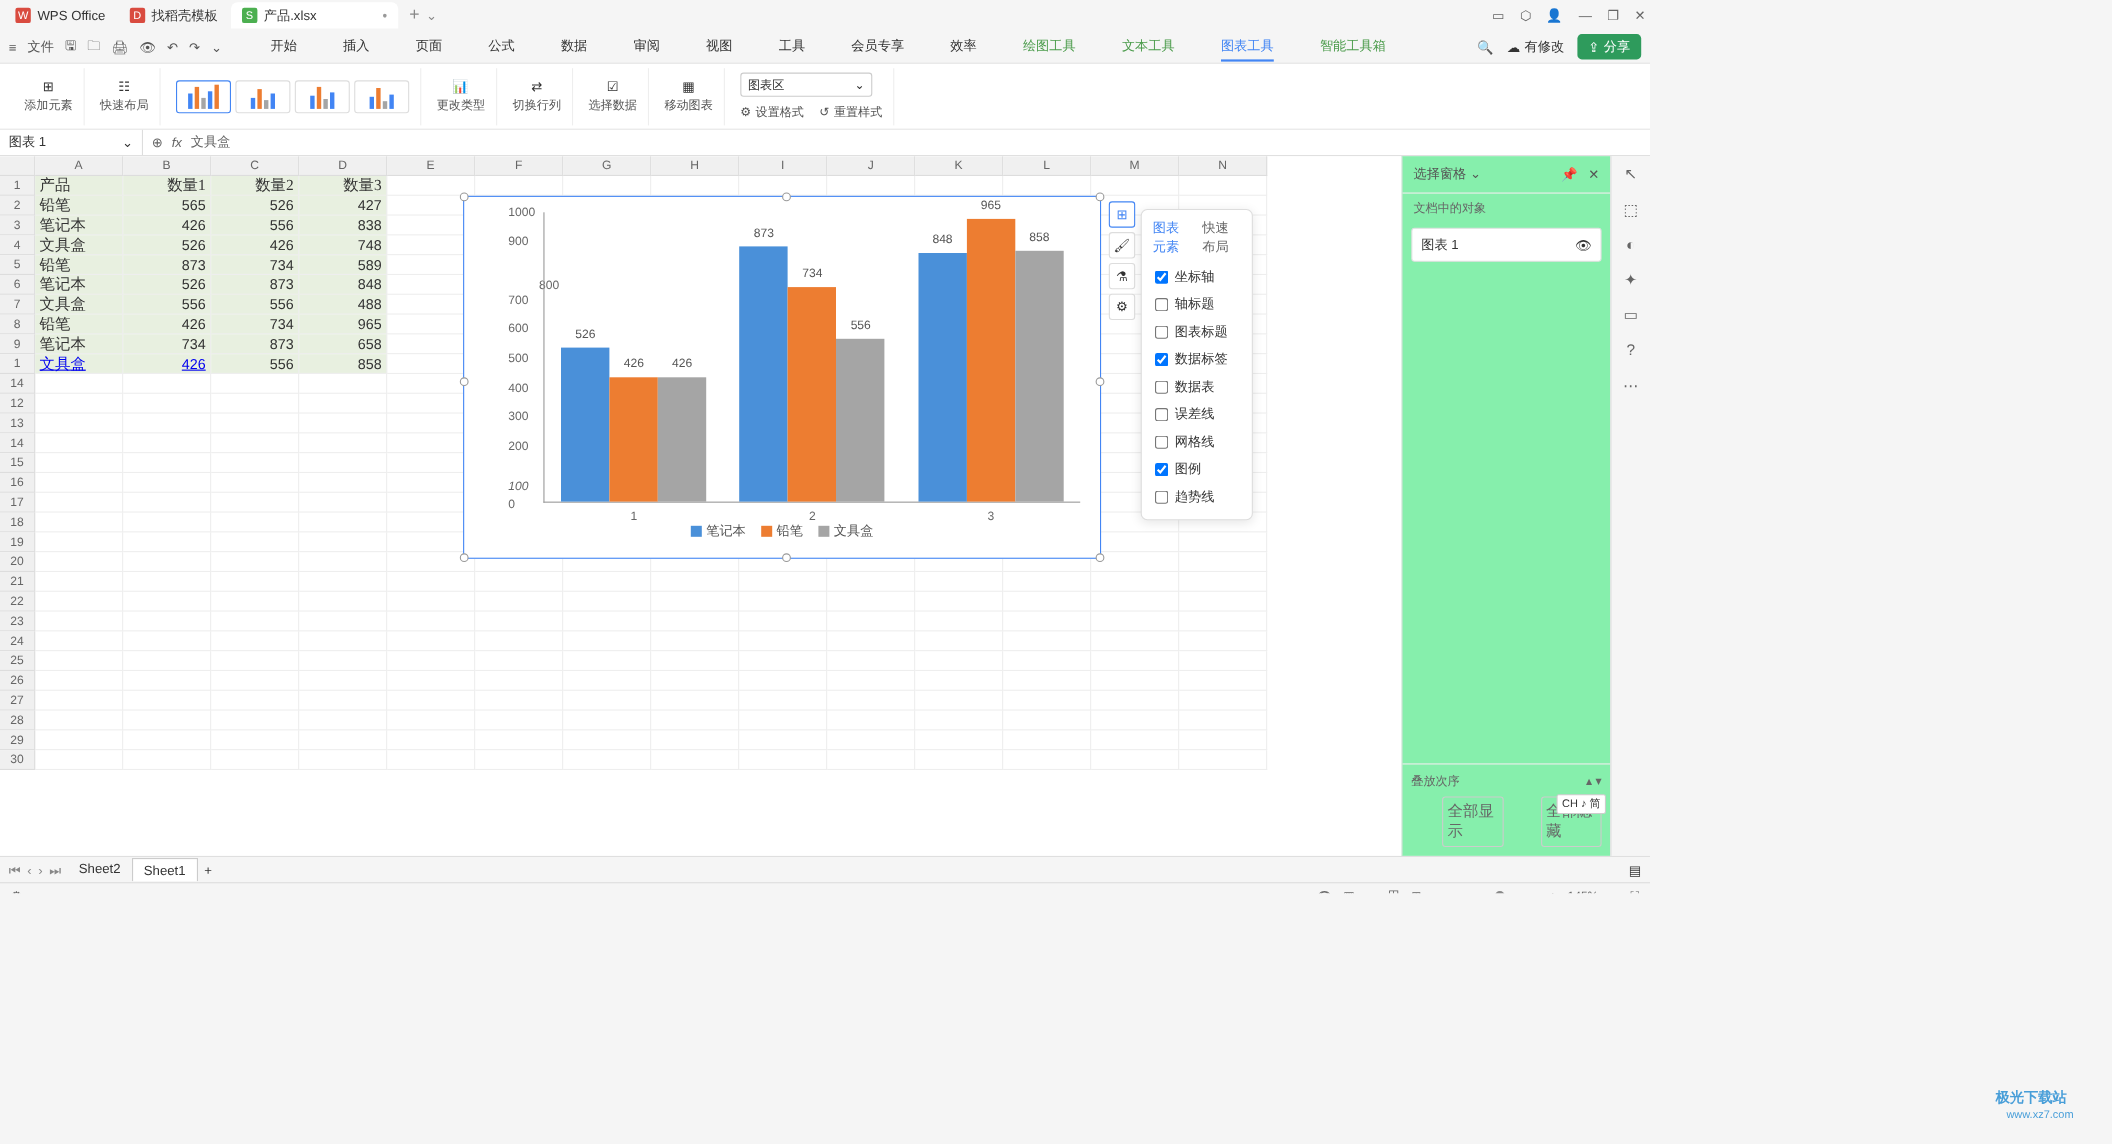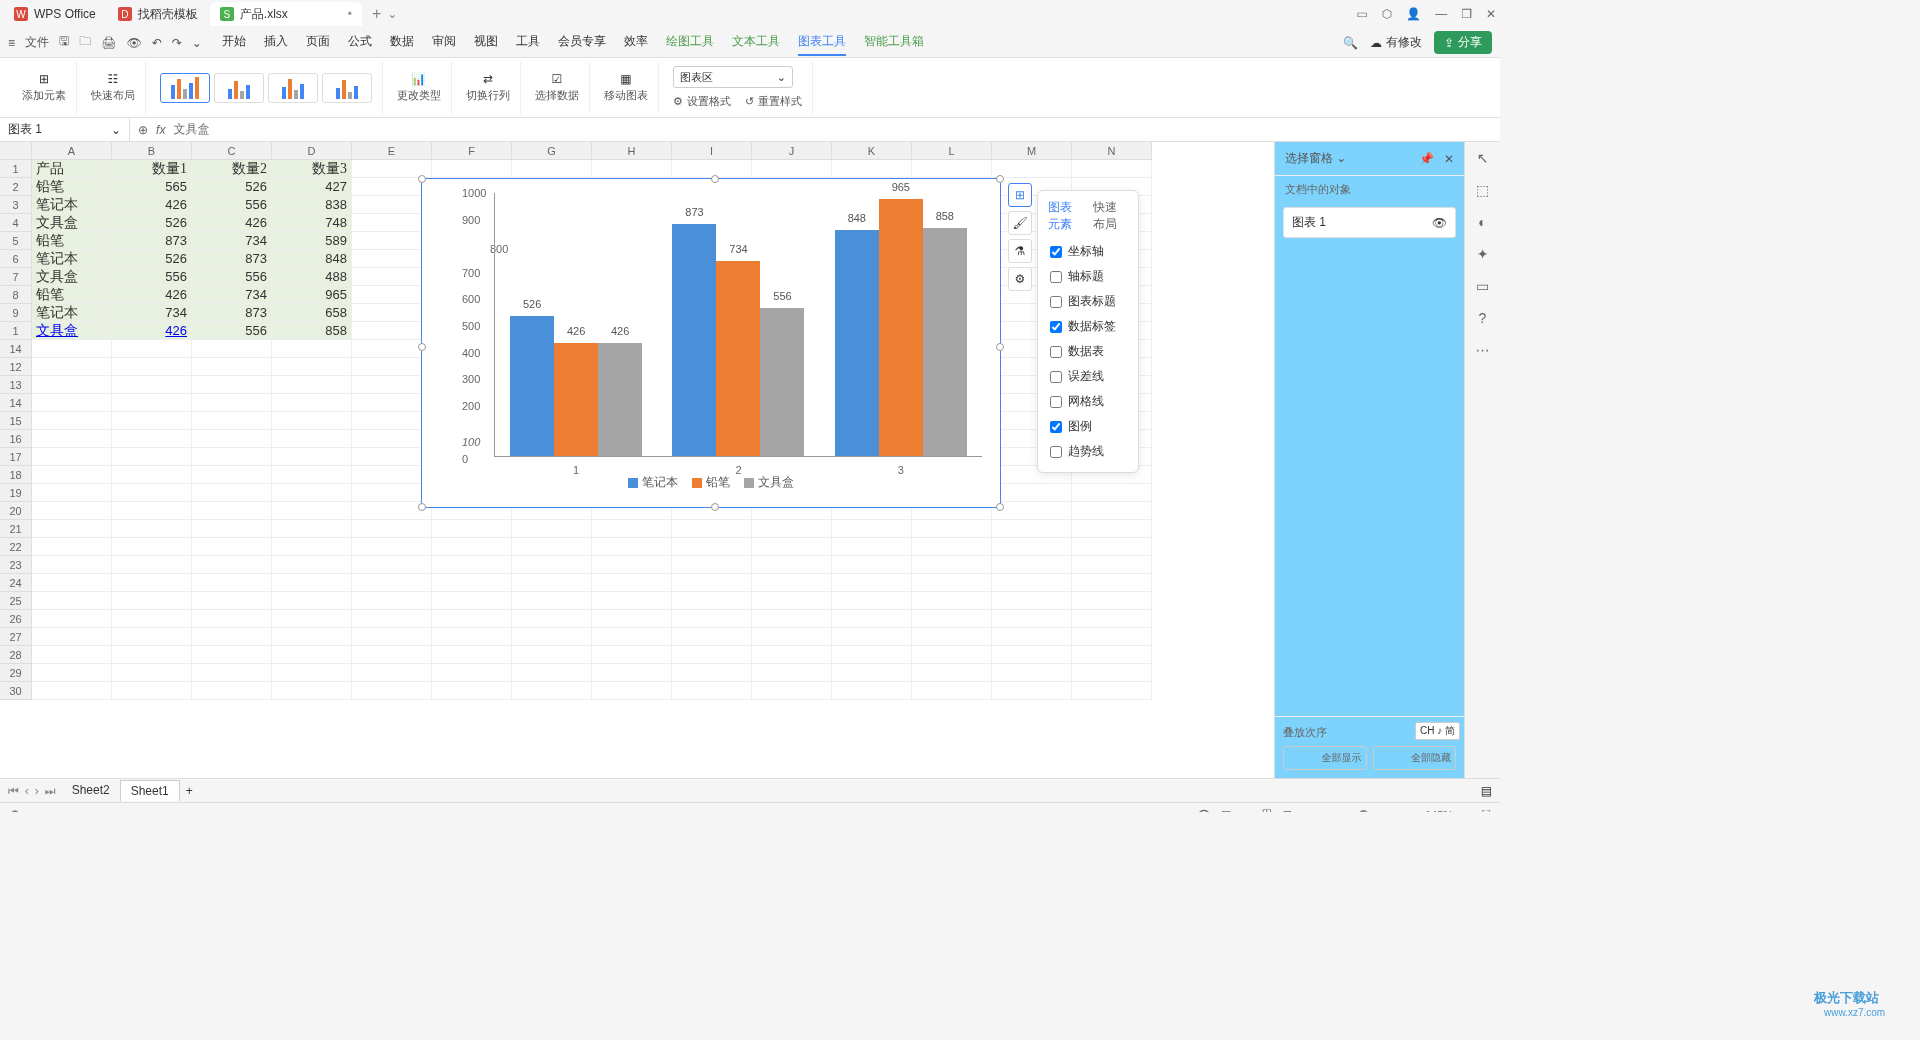--- a/index.html
+++ b/index.html
@@ -11,21 +11,21 @@
 .tab.active { background: #fff; }
 .tab-icon { width: 14px; height: 14px; margin-right: 6px; border-radius: 2px; display: inline-flex; align-items: center; justify-content: center; font-size: 10px; color: #fff; }
 .titlebar-right { margin-left: auto; display: flex; align-items: center; gap: 14px; color: #666; }
 .titlebar-right span { cursor: pointer; }
 
 
 .menubar { height: 30px; background: #f5f5f5; display: flex; align-items: center; padding: 0 8px; border-bottom: 1px solid #e0e0e0; }
 .menu-left { display: flex; align-items: center; gap: 10px; color: #555; }
 .menu-icon { cursor: pointer; }
 .menu-tabs { display: flex; margin-left: 20px; gap: 18px; }
-.menu-tab { cursor: pointer; color: #333; padding: 4px 0; }
+.menu-tab { cursor: pointer; color: #333; padding: 4px 0; margin-left: 24px; }
 .menu-tab.green { color: #4c9c4c; }
 .menu-tab.active { color: #4285f4; border-bottom: 2px solid #4285f4; font-weight: 500; }
 .menu-right { margin-left: auto; display: flex; align-items: center; gap: 12px; }
 .share-btn { background: #2e9b5c; color: #fff; padding: 3px 10px; border-radius: 4px; display: flex; align-items: center; gap: 4px; }
 
 
 .ribbon { height: 60px; background: #fff; display: flex; align-items: center; padding: 4px 12px; border-bottom: 1px solid #e0e0e0; gap: 4px; }
 .ribbon-group { display: flex; flex-direction: column; align-items: center; padding: 0 10px; border-right: 1px solid #eee; height: 52px; justify-content: center; gap: 2px; }
 .ribbon-row { display: flex; gap: 4px; }
 .ribbon-group .label { font-size: 11px; color: #555; }
@@ -75,27 +75,27 @@
 
 
 .popup { position: absolute; left: 1037px; top: 48px; width: 102px; background: #fff; border: 1px solid #ddd; border-radius: 6px; box-shadow: 0 2px 10px rgba(0,0,0,0.1); padding: 8px 0; font-size: 12px; }
 .popup-tabs { display: flex; padding: 0 10px 6px; gap: 10px; }
 .popup-tab { cursor: pointer; color: #666; }
 .popup-tab.active { color: #4285f4; }
 .popup-item { display: flex; align-items: center; padding: 4px 12px; gap: 6px; cursor: pointer; }
 .popup-item input { width: 12px; height: 12px; }
 
 
-.right-panel { width: 190px; background: #7dd3fc; border-left: 1px solid #ddd; display: flex; flex-direction: column; }
+.right-panel { width: 190px; background: #86efac; border-left: 1px solid #ddd; display: flex; flex-direction: column; }
 .rp-header { padding: 8px 10px; display: flex; align-items: center; justify-content: space-between; font-size: 12px; color: #555; border-bottom: 1px solid #eee; }
 .rp-sub { padding: 6px 10px; font-size: 11px; color: #666; }
 .rp-item { margin: 4px 8px; padding: 6px 8px; background: #fff; border: 1px solid #e0e0e0; border-radius: 3px; display: flex; align-items: center; justify-content: space-between; }
 .rp-bottom { margin-top: auto; padding: 8px; border-top: 1px solid #eee; font-size: 11px; color: #666; }
 .rp-btns { display: flex; gap: 6px; margin-top: 6px; }
-.rp-btn { flex: 1; padding: 4px; border: 1px solid #ccc; border-radius: 3px; text-align: right; font-size: 10px; cursor: pointer; }
+.rp-btn { flex: 1; padding: 4px; border: 1px solid #ccc; border-radius: 3px; text-align: left; font-size: 14px; cursor: pointer; margin-left: 28px; }
 
 
 .right-toolbar { width: 36px; background: #f5f5f5; border-left: 1px solid #ddd; display: flex; flex-direction: column; align-items: center; padding-top: 8px; gap: 16px; color: #666; }
 .right-toolbar span { cursor: pointer; font-size: 14px; }
 
 
 .sheet-tabs { height: 24px; background: #f5f5f5; border-top: 1px solid #ddd; display: flex; align-items: center; padding: 0 8px; gap: 6px; font-size: 12px; }
 .sheet-tab { padding: 3px 10px; cursor: pointer; }
 .sheet-tab.active { background: #fff; border: 1px solid #ccc; border-bottom: none; }
 .nav-arrows { display: flex; gap: 6px; color: #888; }
@@ -749,21 +749,21 @@
       <div class="chart-inner">
         <div id="yaxis">
             <div class="axis-label" style="left: 10px; top: 260px;">0</div>
             <div class="axis-label" style="left: 10px; top: 243px; font-style: italic;">100</div>
             <div class="axis-label" style="left: 10px; top: 206.8px;">200</div>
             <div class="axis-label" style="left: 10px; top: 180.2px;">300</div>
             <div class="axis-label" style="left: 10px; top: 153.6px;">400</div>
             <div class="axis-label" style="left: 10px; top: 127px;">500</div>
             <div class="axis-label" style="left: 10px; top: 100.4px;">600</div>
             <div class="axis-label" style="left: 10px; top: 73.8px;">700</div>
-            <div class="axis-label" style="left: 10px; top: 50px; padding-left: 28px;">800</div>
+            <div class="axis-label" style="left: 10px; top: 61px; padding-left: 28px;">800</div>
             <div class="axis-label" style="left: 10px; top: 20.6px;">900</div>
             <div class="axis-label" style="left: 10px; top: -6px;">1000</div>
           </div>
         <div class="chart-bars" id="chart-bars">
             <div class="bar-group">
               <div class="bar" style="height: 139.916px; background: rgb(74, 144, 217);">
                 <span>526</span>
               </div>
               <div class="bar" style="height: 113.316px; background: rgb(237, 125, 49);">
                 <span>426</span>

